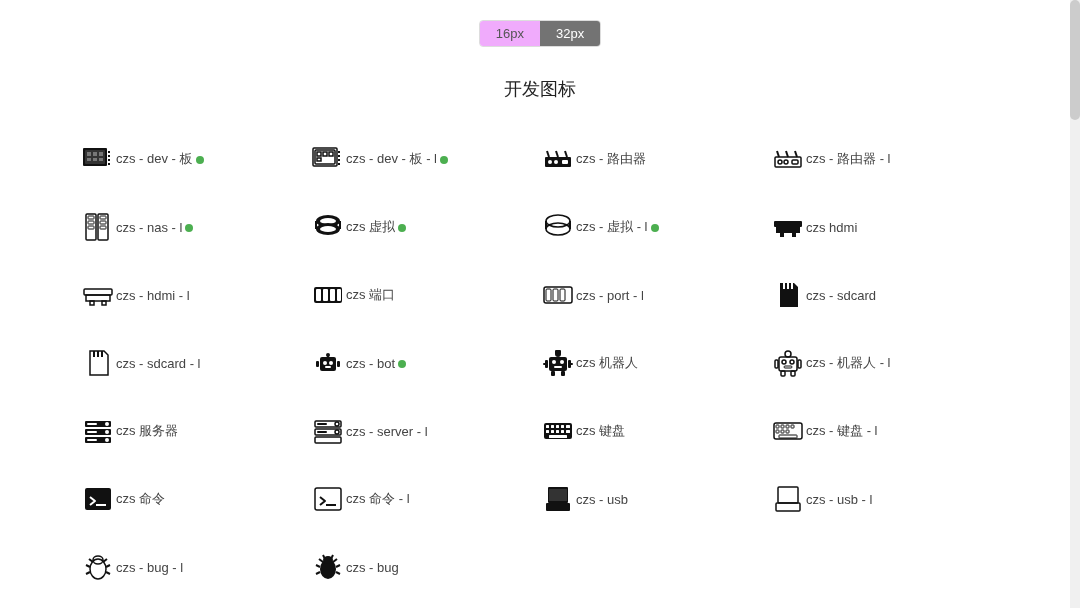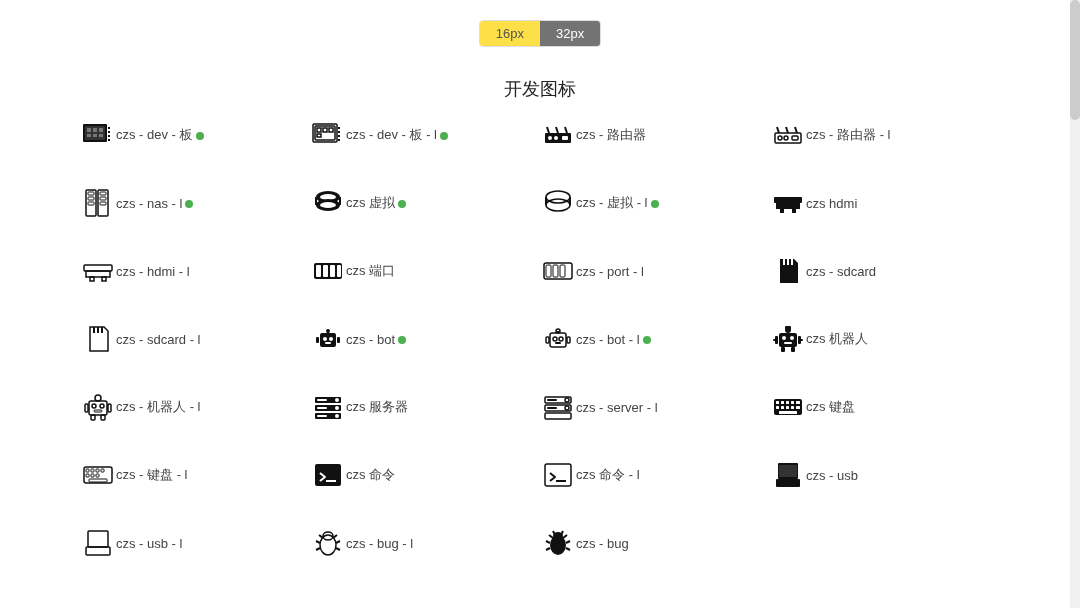--- a/index.html
+++ b/index.html
@@ -23,30 +23,31 @@
       margin-bottom: 30px;
       border-radius: 4px;
       overflow: hidden;
       border: 1px solid #ddd;
     }
     .size-btn {
       padding: 5px 16px;
       font-size: 13px;
       cursor: pointer;
       border: none;
-      background: #fde047;
+      background: #f0abfc;
       color: #555;
     }
     .size-btn.active {
       background: #737373;
       color: #fff;
     }
     .section-title {
       font-size: 18px;
       font-weight: 500;
+      margin-bottom: 24px;
       color: #222;
       align-self: center;
     }
     .icons-grid {
       display: grid;
       grid-template-columns: repeat(4, 230px);
       gap: 0;
       width: 960px;
     }
     .icon-item {
@@ -287,35 +288,20 @@
             <rect x="11" y="14" width="4" height="4" rx="2" fill="#fff"></rect>
             <rect x="17" y="14" width="4" height="4" rx="2" fill="#fff"></rect>
             <rect x="13" y="19" width="6" height="2" rx="1" fill="#fff"></rect>
             <rect x="14" y="6" width="4" height="4" rx="2" fill="#111"></rect>
             <line x1="16" y1="8" x2="16" y2="10" stroke="#111" stroke-width="2"></line>
             <rect x="4" y="14" width="3" height="6" rx="1" fill="#111"></rect>
             <rect x="25" y="14" width="3" height="6" rx="1" fill="#111"></rect>
           </svg>
         </div>
         <span class="icon-label">czs - bot<span class="dot-green"></span></span>
-      </div>
-      <div class="icon-item">
-        <div class="icon-box">
-          <svg width="32" height="32" viewBox="0 0 32 32" fill="none" xmlns="http://www.w3.org/2000/svg">
-            <rect x="8" y="10" width="16" height="14" rx="2" stroke="#111" stroke-width="1.5" fill="none"></rect>
-            <rect x="11" y="14" width="4" height="4" rx="2" stroke="#111" stroke-width="1.5" fill="none"></rect>
-            <rect x="17" y="14" width="4" height="4" rx="2" stroke="#111" stroke-width="1.5" fill="none"></rect>
-            <rect x="13" y="19" width="6" height="2" rx="1" fill="#111"></rect>
-            <rect x="14" y="6" width="4" height="4" rx="2" stroke="#111" stroke-width="1.5" fill="none"></rect>
-            <line x1="16" y1="8" x2="16" y2="10" stroke="#111" stroke-width="2"></line>
-            <rect x="4" y="14" width="3" height="6" rx="1" stroke="#111" stroke-width="1.5" fill="none"></rect>
-            <rect x="25" y="14" width="3" height="6" rx="1" stroke="#111" stroke-width="1.5" fill="none"></rect>
-          </svg>
-        </div>
-        <span class="icon-label">czs - bot - l<span class="dot-green"></span></span>
       </div>
       <div class="icon-item">
         <div class="icon-box">
           <svg width="32" height="32" viewBox="0 0 32 32" fill="none" xmlns="http://www.w3.org/2000/svg">
             <rect x="7" y="10" width="18" height="14" rx="2" fill="#111"></rect>
             <rect x="10" y="13" width="4" height="4" rx="2" fill="#fff"></rect>
             <rect x="18" y="13" width="4" height="4" rx="2" fill="#fff"></rect>
             <rect x="12" y="19" width="8" height="2" rx="1" fill="#fff"></rect>
             <circle cx="16" cy="7" r="3" fill="#111"></circle>
             <line x1="16" y1="10" x2="16" y2="10" stroke="#111" stroke-width="2"></line>

